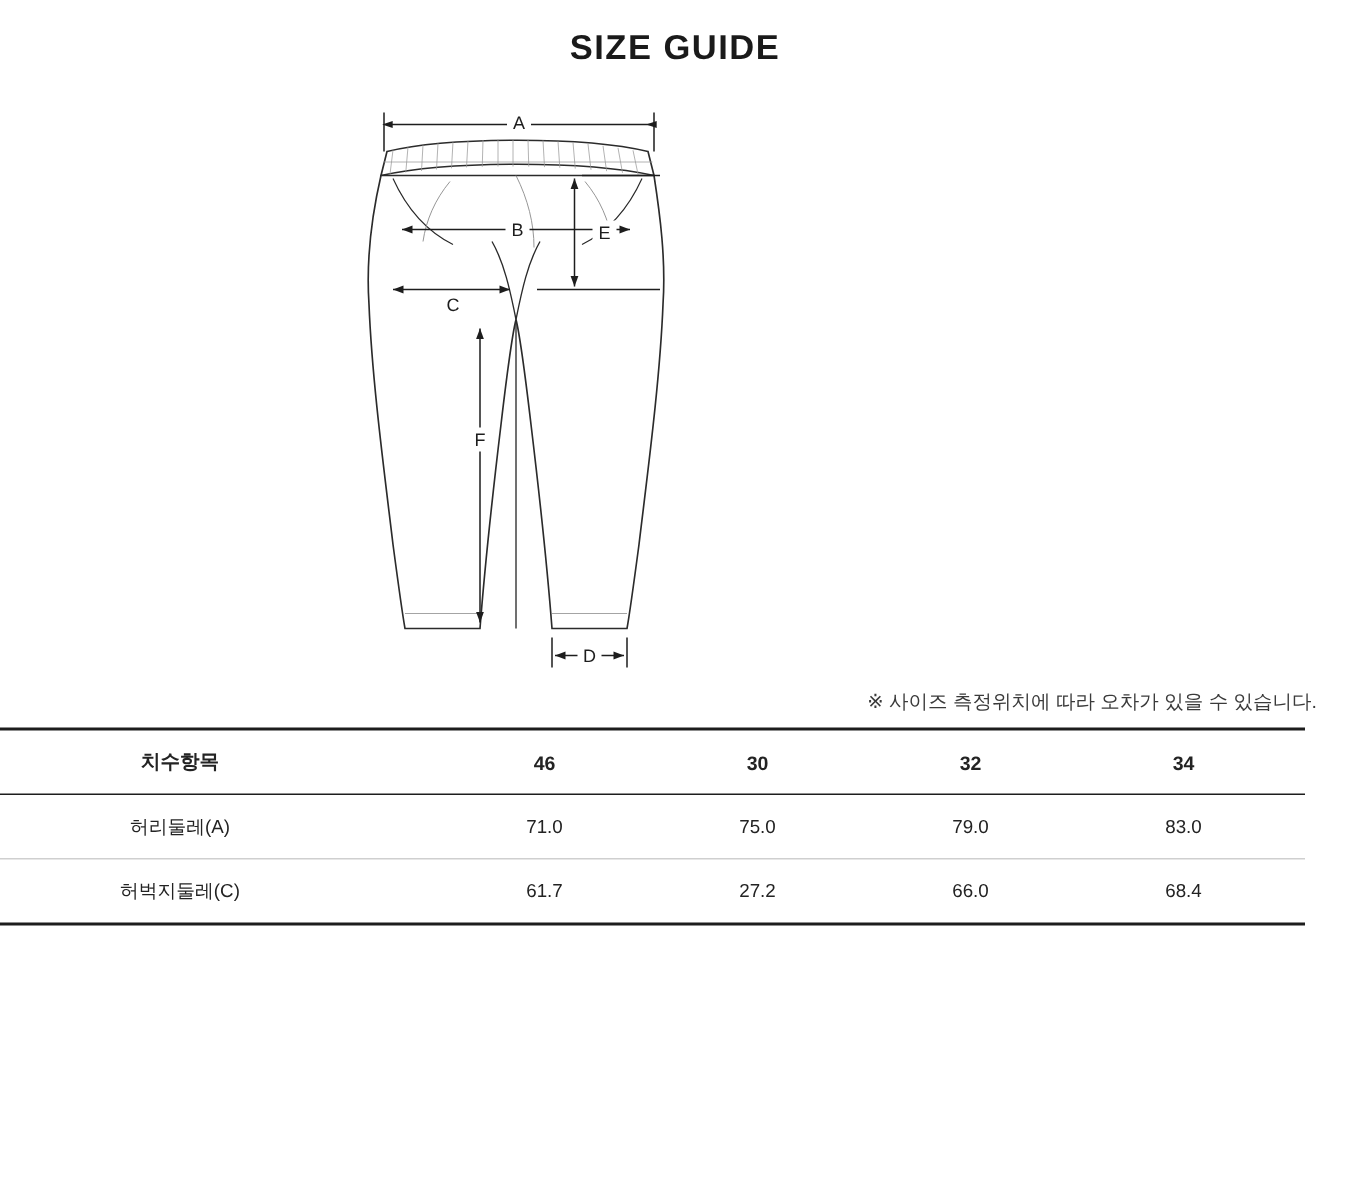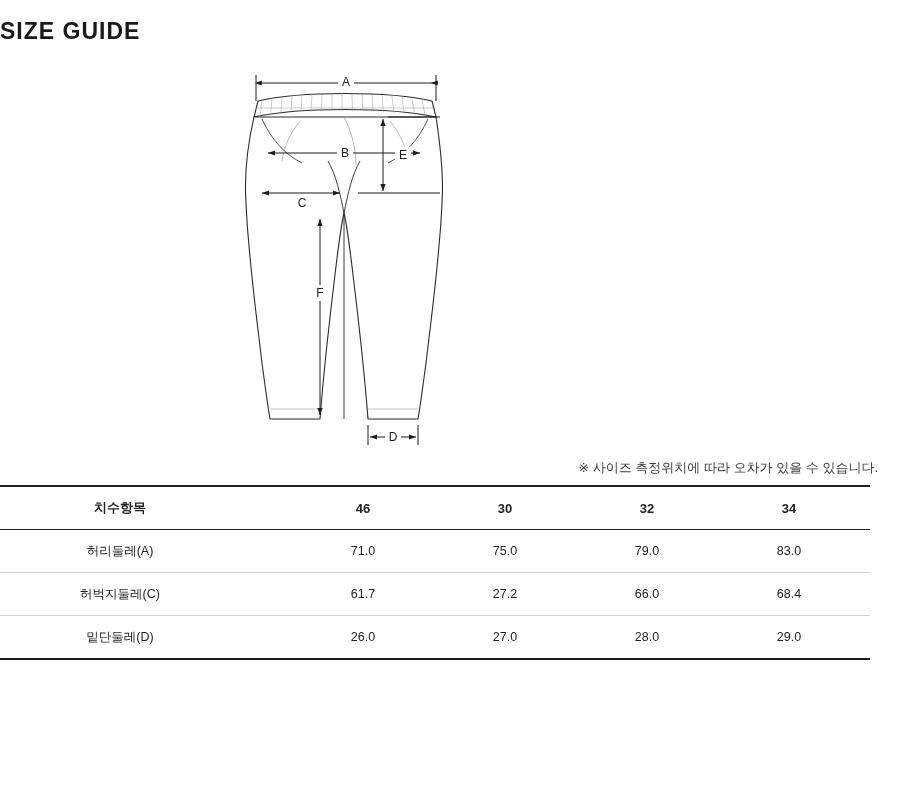--- a/index.html
+++ b/index.html
@@ -14,20 +14,21 @@
     color: #222222;
     position: relative;
     overflow: hidden;
   }
   .page {
     width: 900px;
     height: 797px;
     position: relative;
   }
   .title {
+    text-align: center;
     font-size: 23px;
     font-weight: bold;
     letter-spacing: 1px;
     color: #1a1a1a;
     padding-top: 18px;
     padding-bottom: 8px;
   }
   .diagram-wrap {
     position: relative;
     height: 400px;
@@ -240,25 +241,16 @@
       </tr>
       <tr>
         <td class="col-head">허벅지둘레(C)</td>
         <td></td>
         <td>61.7</td>
         <td>27.2</td>
         <td>66.0</td>
         <td>68.4</td>
         <td></td>
       </tr>
-      <tr>
-        <td class="col-head">밑단둘레(D)</td>
-        <td></td>
-        <td>26.0</td>
-        <td>27.0</td>
-        <td>28.0</td>
-        <td>29.0</td>
-        <td></td>
-      </tr>
     </tbody>
   </table>
 
 </div>
 
 </body></html>

